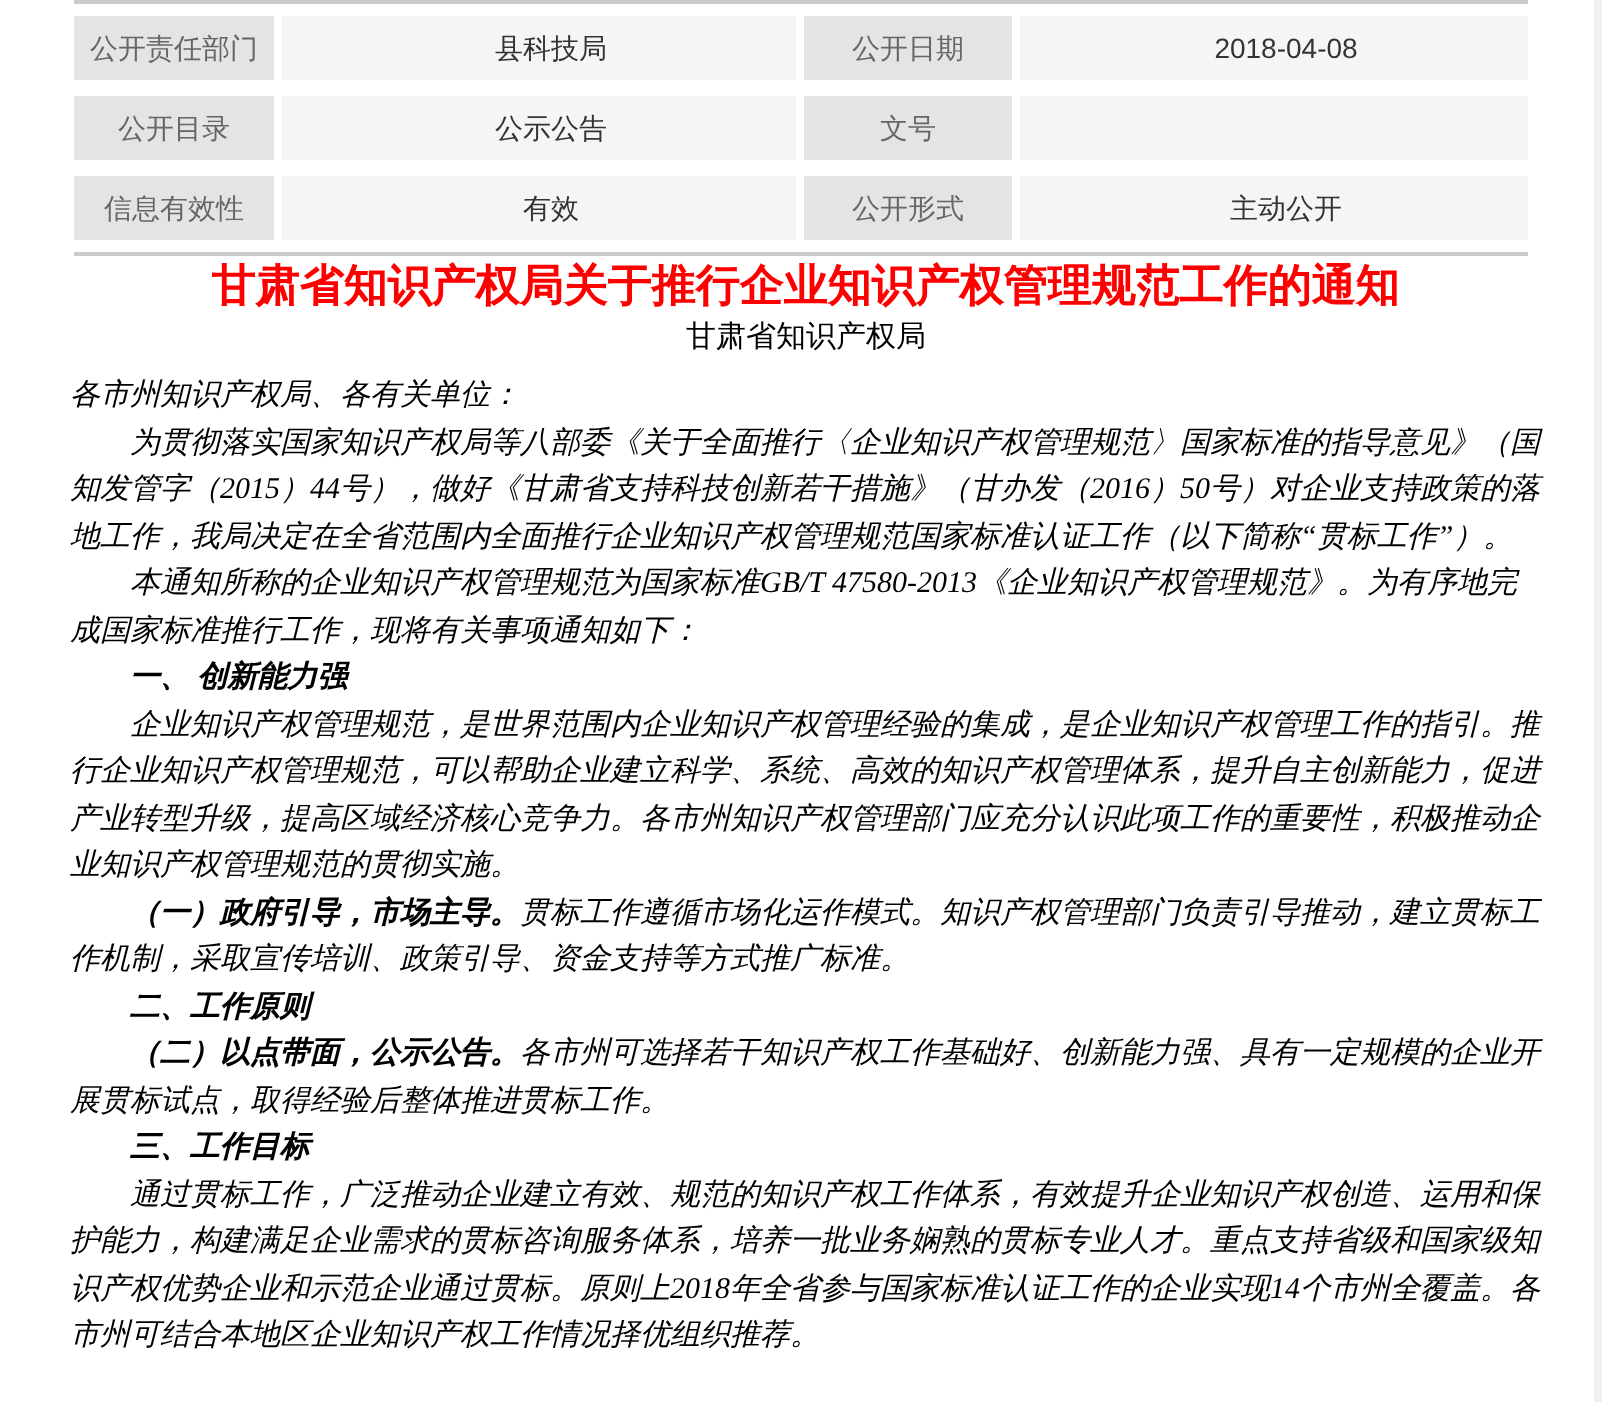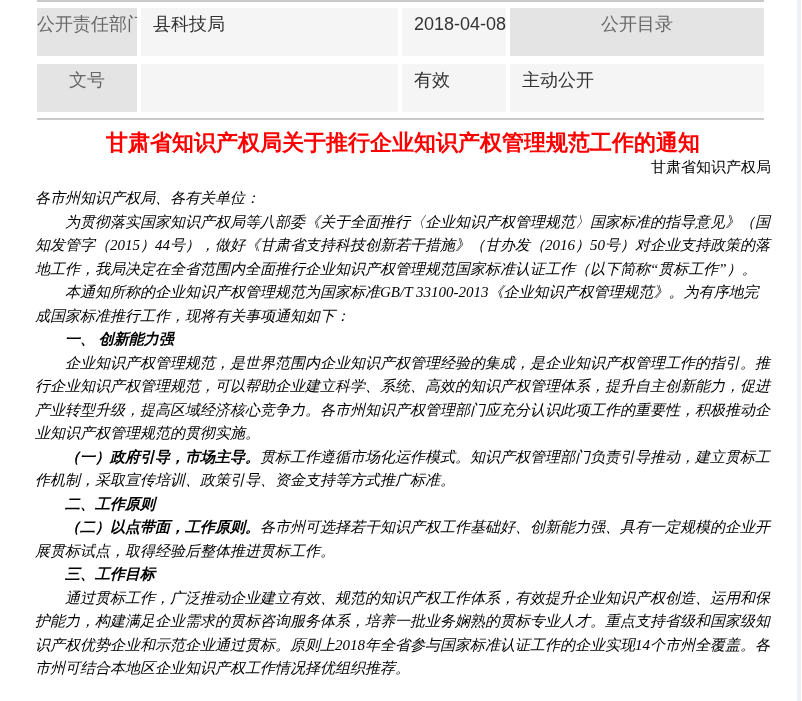--- a/index.html
+++ b/index.html
@@ -18,50 +18,50 @@
     width: 727px;
     border-top: 2px solid #c9c9c9;
     border-bottom: 2px solid #c9c9c9;
     padding: 6px 0;
     display: grid;
     grid-template-columns: 100px 257px 104px 254px;
     column-gap: 4px;
     row-gap: 8px;
   }
   .cell {
-    height: 48px;
+    height: 32px;
     line-height: 32px;
-    font-size: 18px;
+    font-size: 14px;
     overflow: hidden;
     white-space: nowrap;
   }
   .label-cell { background: #e4e4e4; color: #666666; text-align: center; }
-  .value-cell { background: #f5f5f5; color: #333333; padding-left: 12px; text-align: left; }
+  .value-cell { background: #f5f5f5; color: #333333; padding-left: 12px; text-align: center; }
 
   
   .doc {
     position: absolute;
     left: 35px; top: 128px;
     width: 736px;
     color: #000;
   }
   .doc-title {
     text-align: center;
     color: #ff0000;
     font-weight: bold;
     font-size: 22px;
     line-height: 29px;
     margin-bottom: 0;
     font-family: "Liberation Sans", sans-serif;
   }
   .doc-header-line {
-    text-align: right;
+    text-align: center;
     font-size: 15px;
     line-height: 23px;
-    font-family: Liberation Mono, monospace;
+    font-family: Liberation Sans, sans-serif;
   }
   .body-text {
     margin-top: 7px;
     font-family: "Liberation Serif", serif;
     font-size: 15px;
     line-height: 23.5px;
     color: #000000;
   }
   .para { margin: 0; font-style: italic; }
   .indent { text-indent: 2em; }
@@ -75,50 +75,54 @@
     width: 4px; height: 701px;
     background: #edf1f4;
   }
 </style>
 </head>
 <body>
 
 <div class="info-table">
   <div class="cell label-cell">公开责任部门</div>
   <div class="cell value-cell">县科技局</div>
+  <div class="cell label-cell">公开日期</div>
   <div class="cell value-cell">2018-04-08</div>
 
   <div class="cell label-cell">公开目录</div>
+  <div class="cell value-cell">公示公告</div>
   <div class="cell label-cell">文号</div>
   <div class="cell value-cell"></div>
 
+  <div class="cell label-cell">信息有效性</div>
   <div class="cell value-cell">有效</div>
+  <div class="cell label-cell">公开形式</div>
   <div class="cell value-cell">主动公开</div>
 </div>
 
 <div class="doc">
   <div class="doc-title">甘肃省知识产权局关于推行企业知识产权管理规范工作的通知</div>
   <div class="doc-header-line">甘肃省知识产权局</div>
 
   <div class="body-text">
     <p class="para">各市州知识产权局、各有关单位：</p>
 
     <p class="para indent"><span>为贯彻落实国家知识产权局等八部委《关于全面推行〈企业知识产权管理规范〉国家标准的指导意见》（国知发管字（2015）44号），做好《甘肃省支持科技创新若干措施》（甘办发（2016）50号）对企业支持政策的落地工作，我局决定在全省范围内全面推行企业知识产权管理规范国家标准认证工作（以下简称“贯标工作”）。</span></p>
 
-    <p class="para indent"><span>本通知所称的企业知识产权管理规范为国家标准GB/T 33100-2013《企业知识产权管理规范》。为有序地完成国家标准推行工作，现将有关事项通知如下：</span></p>
+    <p class="para indent"><span>本通知所称的企业知识产权管理规范为国家标准GB/T 47580-2013《企业知识产权管理规范》。为有序地完成国家标准推行工作，现将有关事项通知如下：</span></p>
 
     <p class="para indent heading"><span>一、 创新能力强</span></p>
 
     <p class="para indent"><span>企业知识产权管理规范，是世界范围内企业知识产权管理经验的集成，是企业知识产权管理工作的指引。推行企业知识产权管理规范，可以帮助企业建立科学、系统、高效的知识产权管理体系，提升自主创新能力，促进产业转型升级，提高区域经济核心竞争力。各市州知识产权管理部门应充分认识此项工作的重要性，积极推动企业知识产权管理规范的贯彻实施。</span></p>
 
     <p class="para indent"><span class="bold">（一）政府引导，市场主导。</span><span>贯标工作遵循市场化运作模式。知识产权管理部门负责引导推动，建立贯标工作机制，采取宣传培训、政策引导、资金支持等方式推广标准。</span></p>
 
     <p class="para indent heading"><span>二、工作原则</span></p>
 
-    <p class="para indent"><span class="bold">（二）以点带面，工作原则。</span><span>各市州可选择若干知识产权工作基础好、创新能力强、具有一定规模的企业开展贯标试点，取得经验后整体推进贯标工作。</span></p>
+    <p class="para indent"><span class="bold">（二）以点带面，公示公告。</span><span>各市州可选择若干知识产权工作基础好、创新能力强、具有一定规模的企业开展贯标试点，取得经验后整体推进贯标工作。</span></p>
 
     <p class="para indent heading"><span>三、工作目标</span></p>
 
     <p class="para indent"><span>通过贯标工作，广泛推动企业建立有效、规范的知识产权工作体系，有效提升企业知识产权创造、运用和保护能力，构建满足企业需求的贯标咨询服务体系，培养一批业务娴熟的贯标专业人才。重点支持省级和国家级知识产权优势企业和示范企业通过贯标。原则上2018年全省参与国家标准认证工作的企业实现14个市州全覆盖。各市州可结合本地区企业知识产权工作情况择优组织推荐。</span></p>
 
   </div>
 </div>
 
 <div class="scroll-strip"></div>
 

